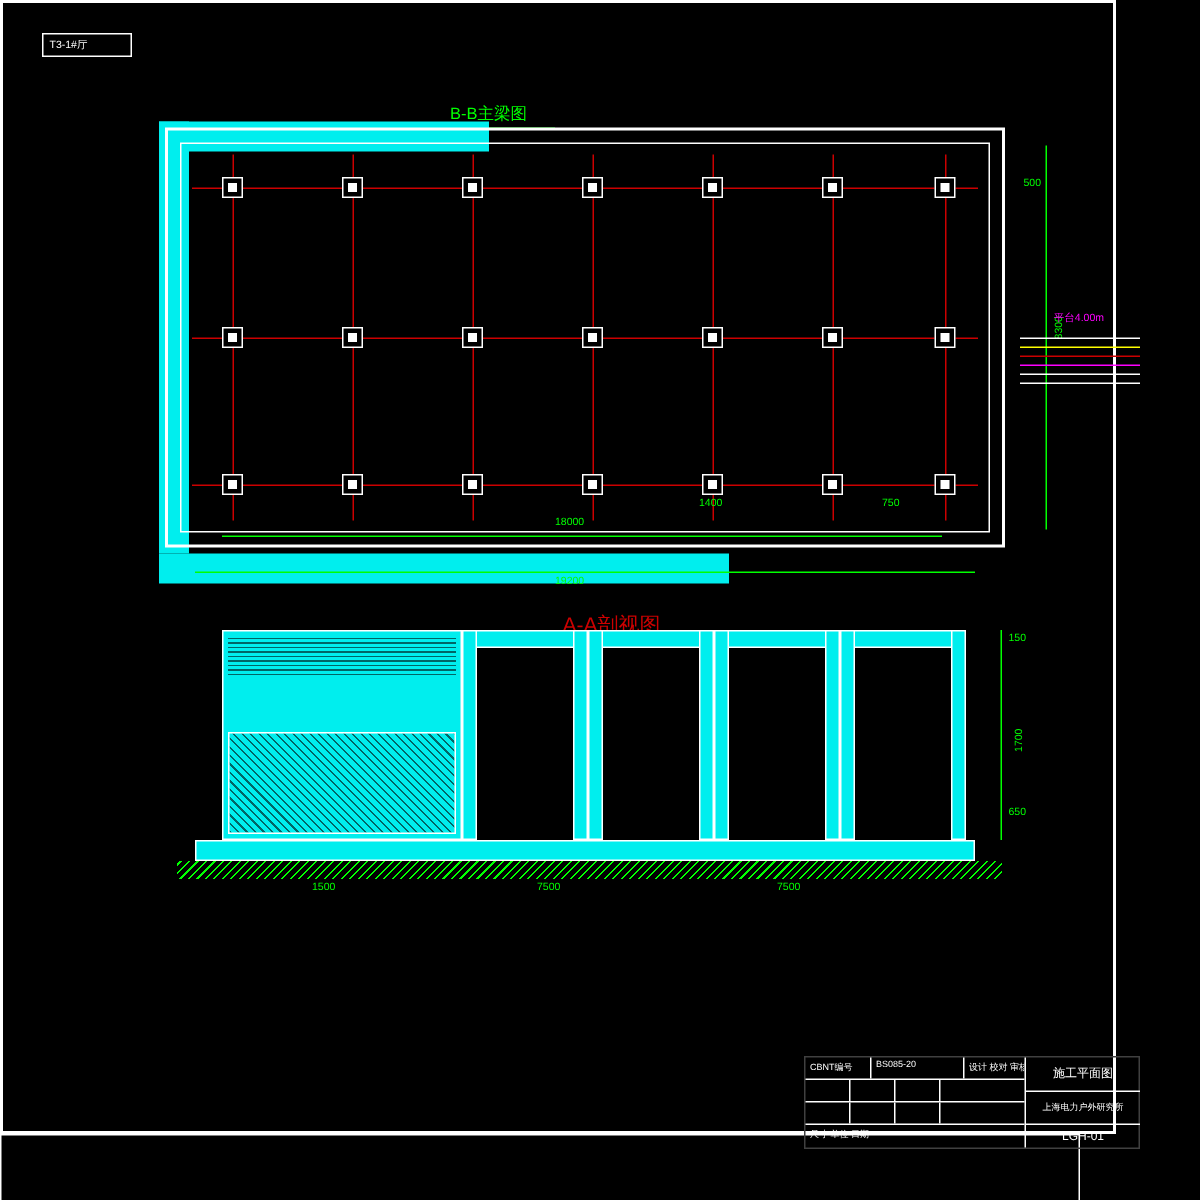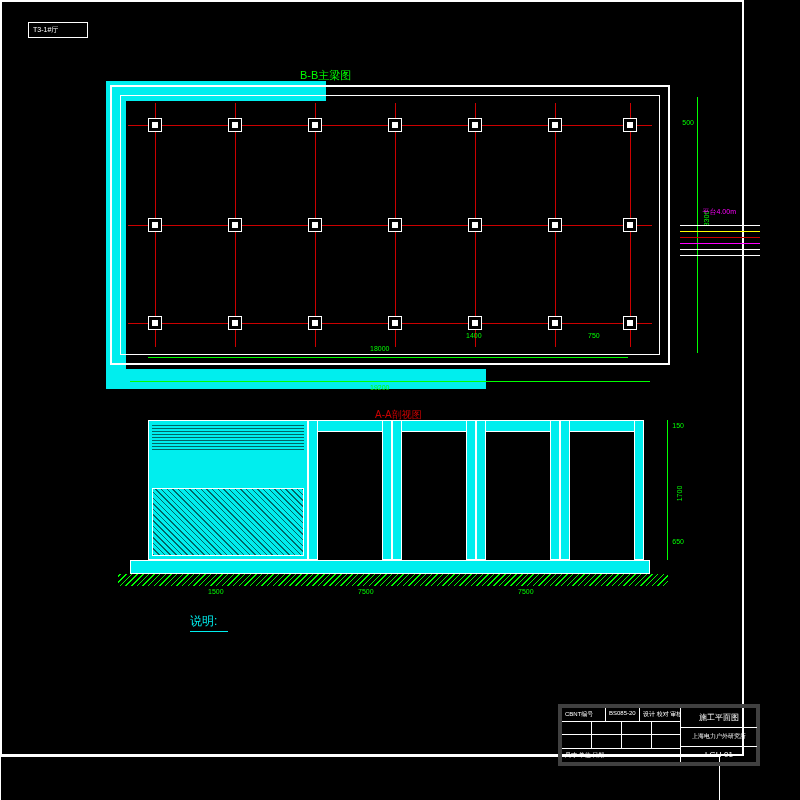--- a/index.html
+++ b/index.html
@@ -26,39 +26,39 @@
   .column::before { content: ''; position: absolute; left: 3px; top: 3px; width: 6px; height: 6px; background: #fff; }
   
   .dim-line { position: absolute; background: #0f0; }
   .dim-text { position: absolute; color: #0f0; font-size: 7px; white-space: nowrap; }
   .dim-mark { position: absolute; color: #f0f; font-size: 7px; white-space: nowrap; }
   
   .ext-lines { position: absolute; right: -90px; top: 140px; }
   .ext-line { width: 80px; height: 1px; margin-bottom: 5px; }
 
   .section-view { position: absolute; left: 148px; top: 420px; width: 496px; height: 170px; }
-  .section-title { position: absolute; left: 375px; top: 408px; color: #c00; font-size: 10px; white-space: nowrap; }
+  .section-title { position: absolute; left: 375px; top: 408px; color: #c00; font-size: 14px; white-space: nowrap; }
   .section-title::after { content: ''; position: absolute; left: -10px; bottom: -3px; width: 80px; border-bottom: 1px solid #c00; }
   
   .tank-wall-left { position: absolute; left: 0; top: 0; width: 160px; height: 140px; background: #0ee; border: 1px solid #fff; }
   .tank-fill-pattern { position: absolute; left: 4px; top: 68px; width: 152px; height: 68px; background: repeating-linear-gradient(45deg, #066, #066 1px, #0ee 1px, #0ee 4px); border: 1px solid #fff; }
   .tank-top-hatch { position: absolute; left: 4px; top: 4px; width: 152px; height: 26px; background: repeating-linear-gradient(0deg, #066, #066 1px, #0ee 1px, #0ee 3px); }
   
   .bay { position: absolute; top: 0; width: 84px; height: 140px; }
   .bay-wall { position: absolute; top: 0; width: 10px; height: 140px; background: #0ee; border: 1px solid #fff; }
   .bay-top { position: absolute; left: 0; top: 0; width: 84px; height: 12px; background: #0ee; border: 1px solid #fff; }
   
   .base-slab { position: absolute; left: -18px; top: 140px; width: 520px; height: 14px; background: #0ee; border: 1px solid #fff; }
   .ground-hatch { position: absolute; left: -30px; top: 154px; width: 550px; height: 12px; background: repeating-linear-gradient(-45deg, transparent, transparent 3px, #0f0 3px, #0f0 4px); }
 
   .notes-block { position: absolute; left: 190px; top: 612px; color: #0ee; font-size: 10px; line-height: 1.55; }
   .notes-title { color: #0ee; font-size: 12px; margin-bottom: 2px; }
   .notes-title::after { content: ''; display: block; width: 38px; border-bottom: 1px solid #0ee; }
 
-  .title-block { position: absolute; right: 40px; bottom: 34px; width: 202px; height: 62px; border: 4px solid #404040; color: #fff; font-size: 6px; }
+  .title-block { position: absolute; right: 40px; bottom: 34px; width: 224px; height: 62px; border: 1px solid #404040; color: #fff; font-size: 6px; }
   .tb-row { display: flex; border-bottom: 1px solid #fff; height: 15px; }
   .tb-row:last-child { border-bottom: none; }
   .tb-cell { border-right: 1px solid #fff; padding: 2px 3px; white-space: nowrap; overflow: hidden; }
   .tb-cell:last-child { border-right: none; }
   .tb-right { width: 76px; font-size: 8px; text-align: center; display: flex; align-items: center; justify-content: center; }
   .tb-left-stack { width: 148px; display: flex; flex-direction: column; }
 </style>
 </head>
 <body>
 
@@ -166,21 +166,20 @@
   <div class="dim-line" style="right:-24px; top:0; width:1px; height:140px;"></div>
   <div class="dim-text" style="right:-40px; top:2px;">150</div>
   <div class="dim-text" style="right:-44px; top:70px; transform:rotate(-90deg);">1700</div>
   <div class="dim-text" style="right:-40px; top:118px;">650</div>
   <div class="dim-text" style="left:60px; top:168px;">1500</div>
   <div class="dim-text" style="left:210px; top:168px;">7500</div>
   <div class="dim-text" style="left:370px; top:168px;">7500</div>
 </div>
 
 <div class="notes-block">
-  <div class="notes-title">说明:</div>
 </div>
 
 <div class="title-block">
   <div style="display:flex; height:100%;">
     <div class="tb-left-stack">
       <div class="tb-row">
           <div class="tb-cell" style="width:44px">CBNT编号</div>
           <div class="tb-cell" style="flex:1">BS085-20</div>
           <div class="tb-cell" style="width:40px">设计  校对  审核  批准</div>
         </div>

